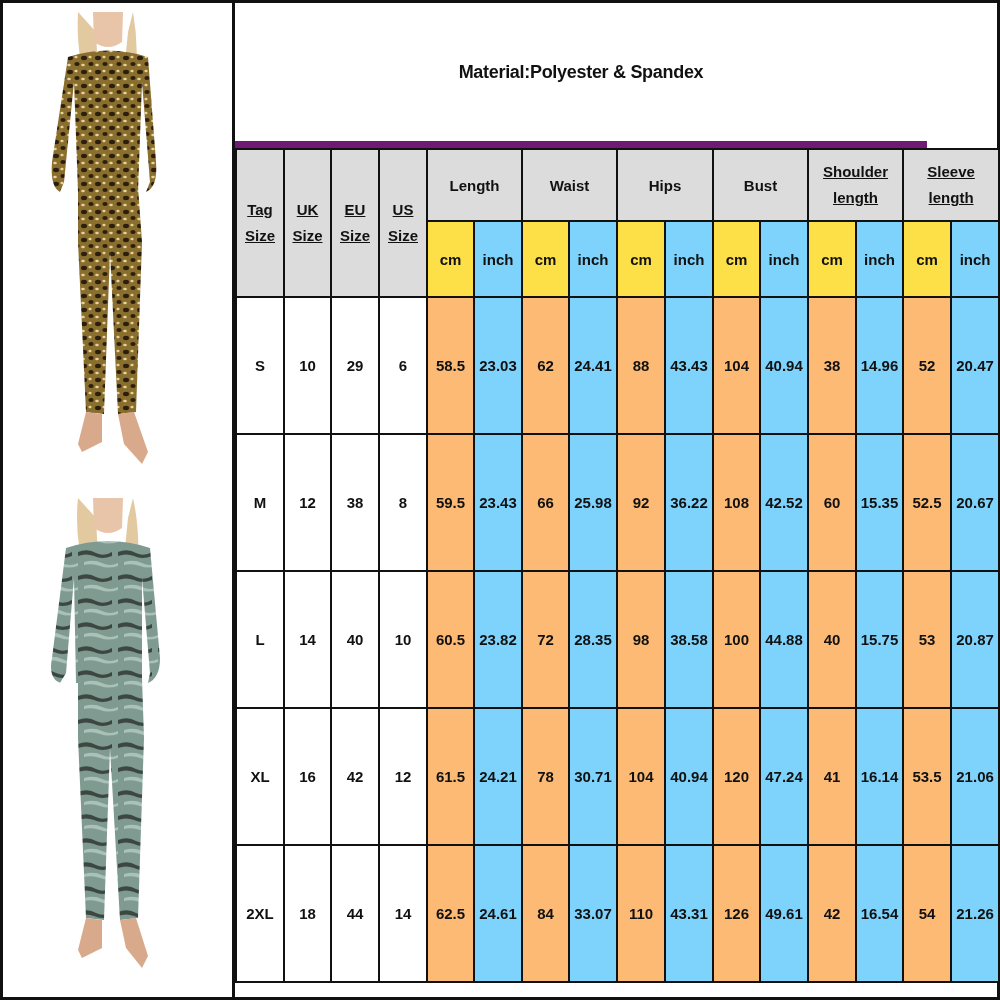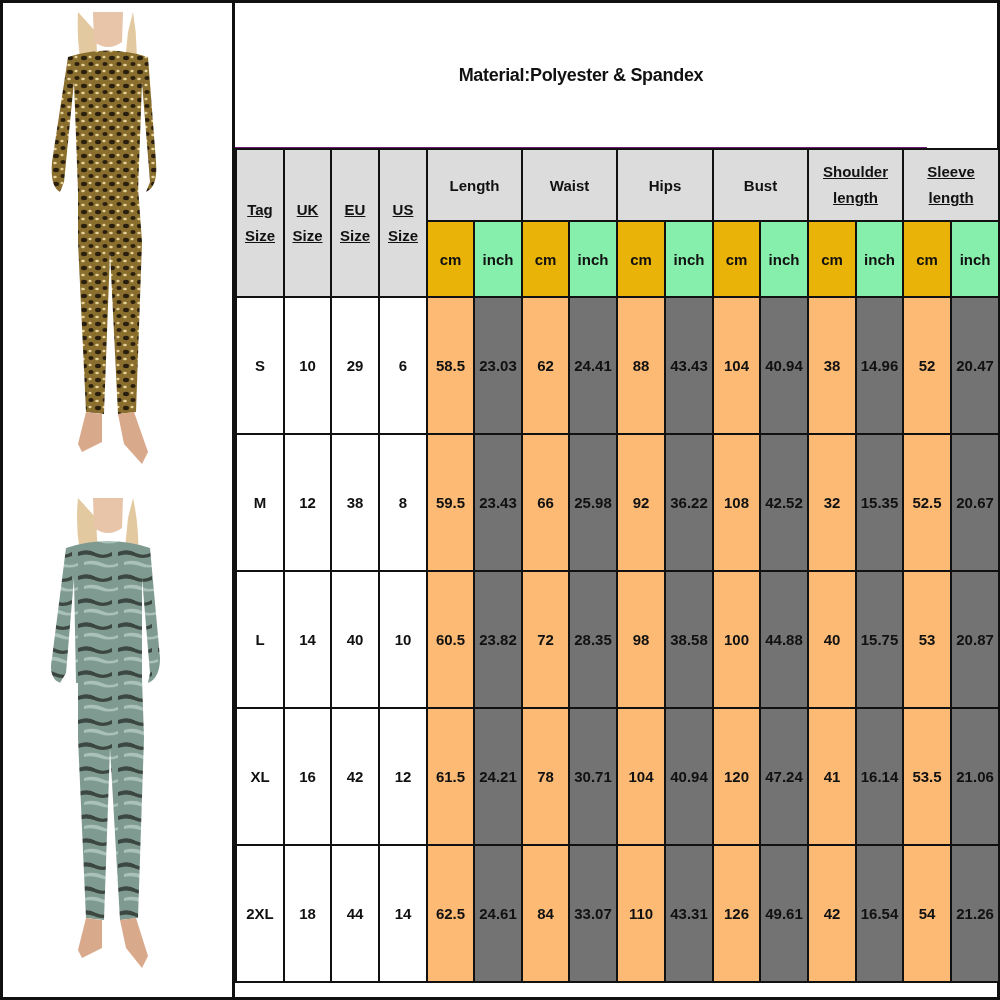--- a/index.html
+++ b/index.html
@@ -2,32 +2,32 @@
 <html><head>
 <meta charset="utf-8">
 <style>
   html,body{margin:0;padding:0;background:#ffffff;}
   body{width:1000px;height:1000px;position:relative;overflow:hidden;font-family:"Liberation Sans","DejaVu Sans",sans-serif;}
   .frame{position:absolute;left:0;top:0;width:1000px;height:1000px;box-sizing:border-box;border:3px solid #111;}
   .photo-panel{position:absolute;left:0;top:0;width:235px;height:1000px;border-right:3px solid #111;box-sizing:border-box;}
   .model{position:absolute;left:38px;width:160px;}
   .model.top{top:12px;height:470px;}
   .model.bottom{top:498px;height:480px;}
-  .title-block{position:absolute;left:235px;top:3px;width:692px;height:145px;border-bottom:1px solid #701a75;box-sizing:border-box;display:flex;flex-direction:column;align-items:center;justify-content:center;}
+  .title-block{position:absolute;left:235px;top:3px;width:692px;height:145px;border-bottom:7px solid #701a75;box-sizing:border-box;display:flex;flex-direction:column;align-items:center;justify-content:center;}
   .title-line{font-weight:bold;font-size:18px;color:#111;line-height:29px;letter-spacing:-0.3px;}
   table.size-table{position:absolute;left:235px;top:148px;border-collapse:collapse;table-layout:fixed;width:763px;}
   table.size-table td{border:2px solid #111;text-align:center;vertical-align:middle;font-weight:bold;color:#111;padding:0;font-size:15px;}
   .hdr{background:#dcdcdc;}
   .hdr-top{height:72px;}
   .hdr-sub{height:76px;}
   .row{height:137px;}
   .cm{background:#fdba74;}
-  .inch{background:#737373;}
-  .sub-cm{background:#eab308;}
-  .sub-inch{background:#86efac;}
+  .inch{background:#7dd3fc;}
+  .sub-cm{background:#fde047;}
+  .sub-inch{background:#7dd3fc;}
   .lbl-2{line-height:26px;text-decoration:underline;}
 </style>
 </head>
 <body>
 
 <div class="frame"></div>
 
 <div class="photo-panel">
 
   <svg class="model top" viewBox="0 0 160 470">
@@ -154,21 +154,21 @@
     <td>38</td>
     <td>8</td>
     <td class="cm">59.5</td>
     <td class="inch">23.43</td>
     <td class="cm">66</td>
     <td class="inch">25.98</td>
     <td class="cm">92</td>
     <td class="inch">36.22</td>
     <td class="cm">108</td>
     <td class="inch">42.52</td>
-    <td class="cm">32</td>
+    <td class="cm">60</td>
     <td class="inch">15.35</td>
     <td class="cm">52.5</td>
     <td class="inch">20.67</td>
   </tr>
   <tr class="row">
     <td>L</td>
     <td>14</td>
     <td>40</td>
     <td>10</td>
     <td class="cm">60.5</td>

